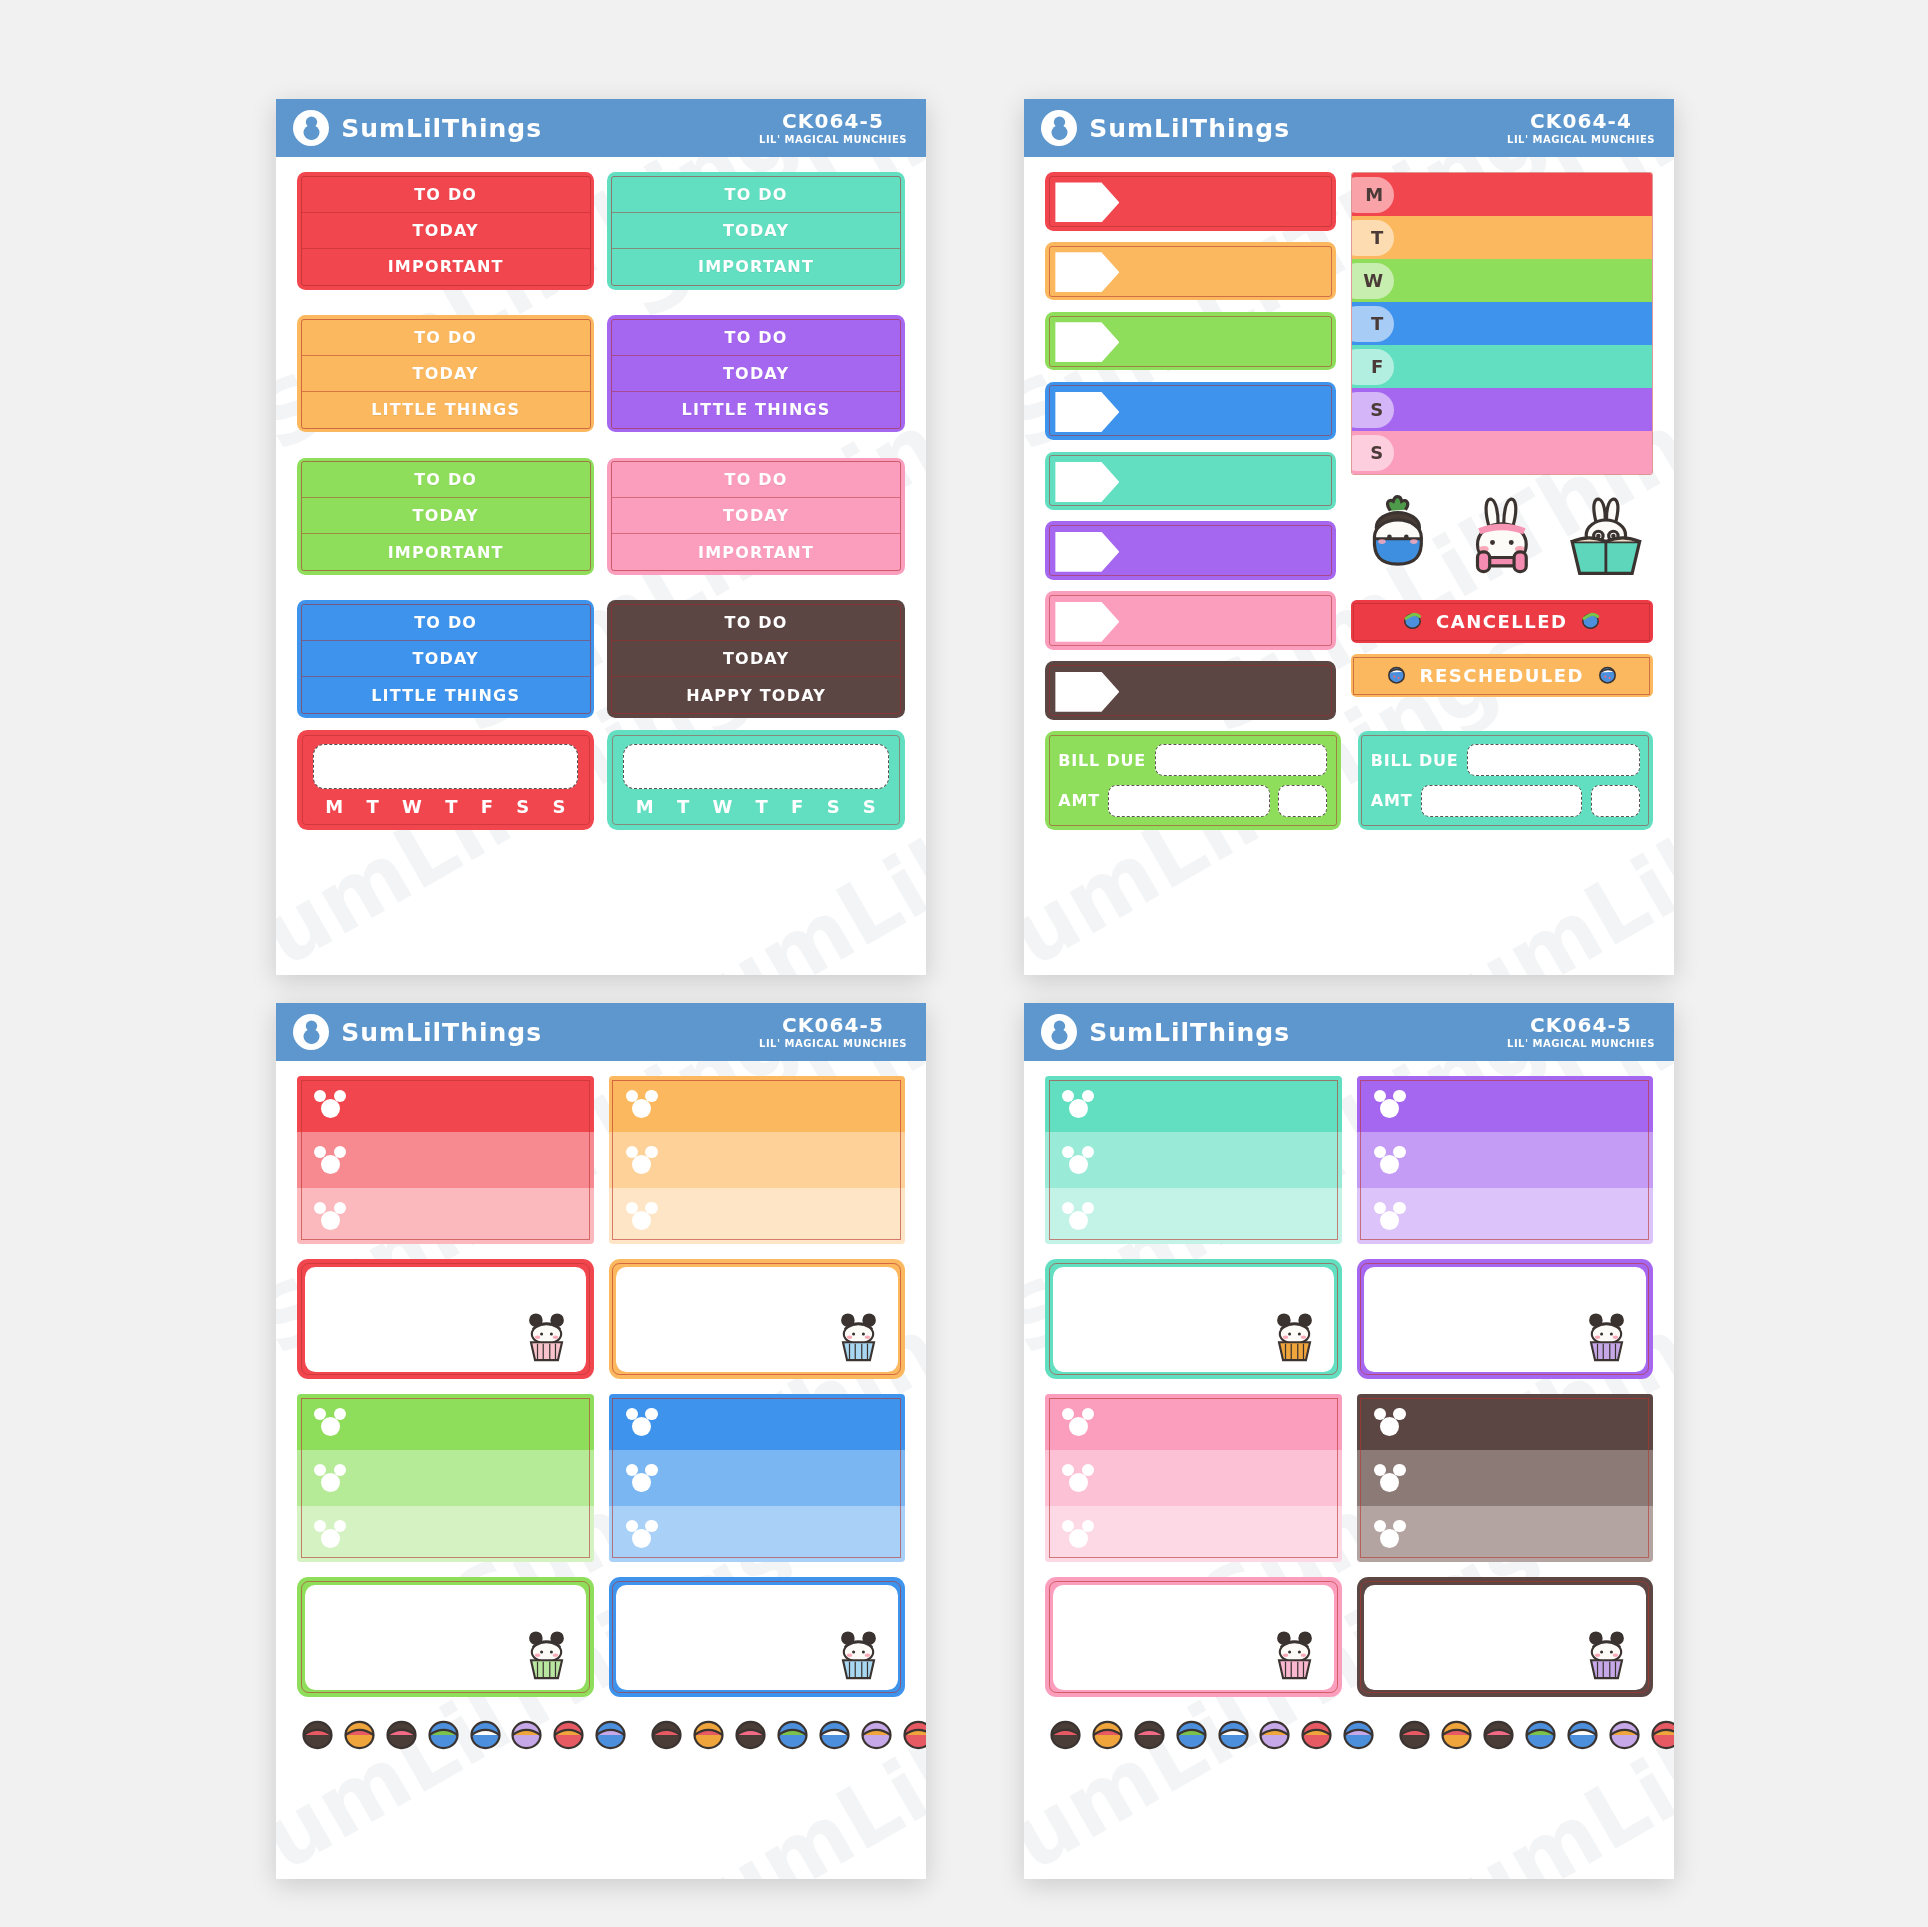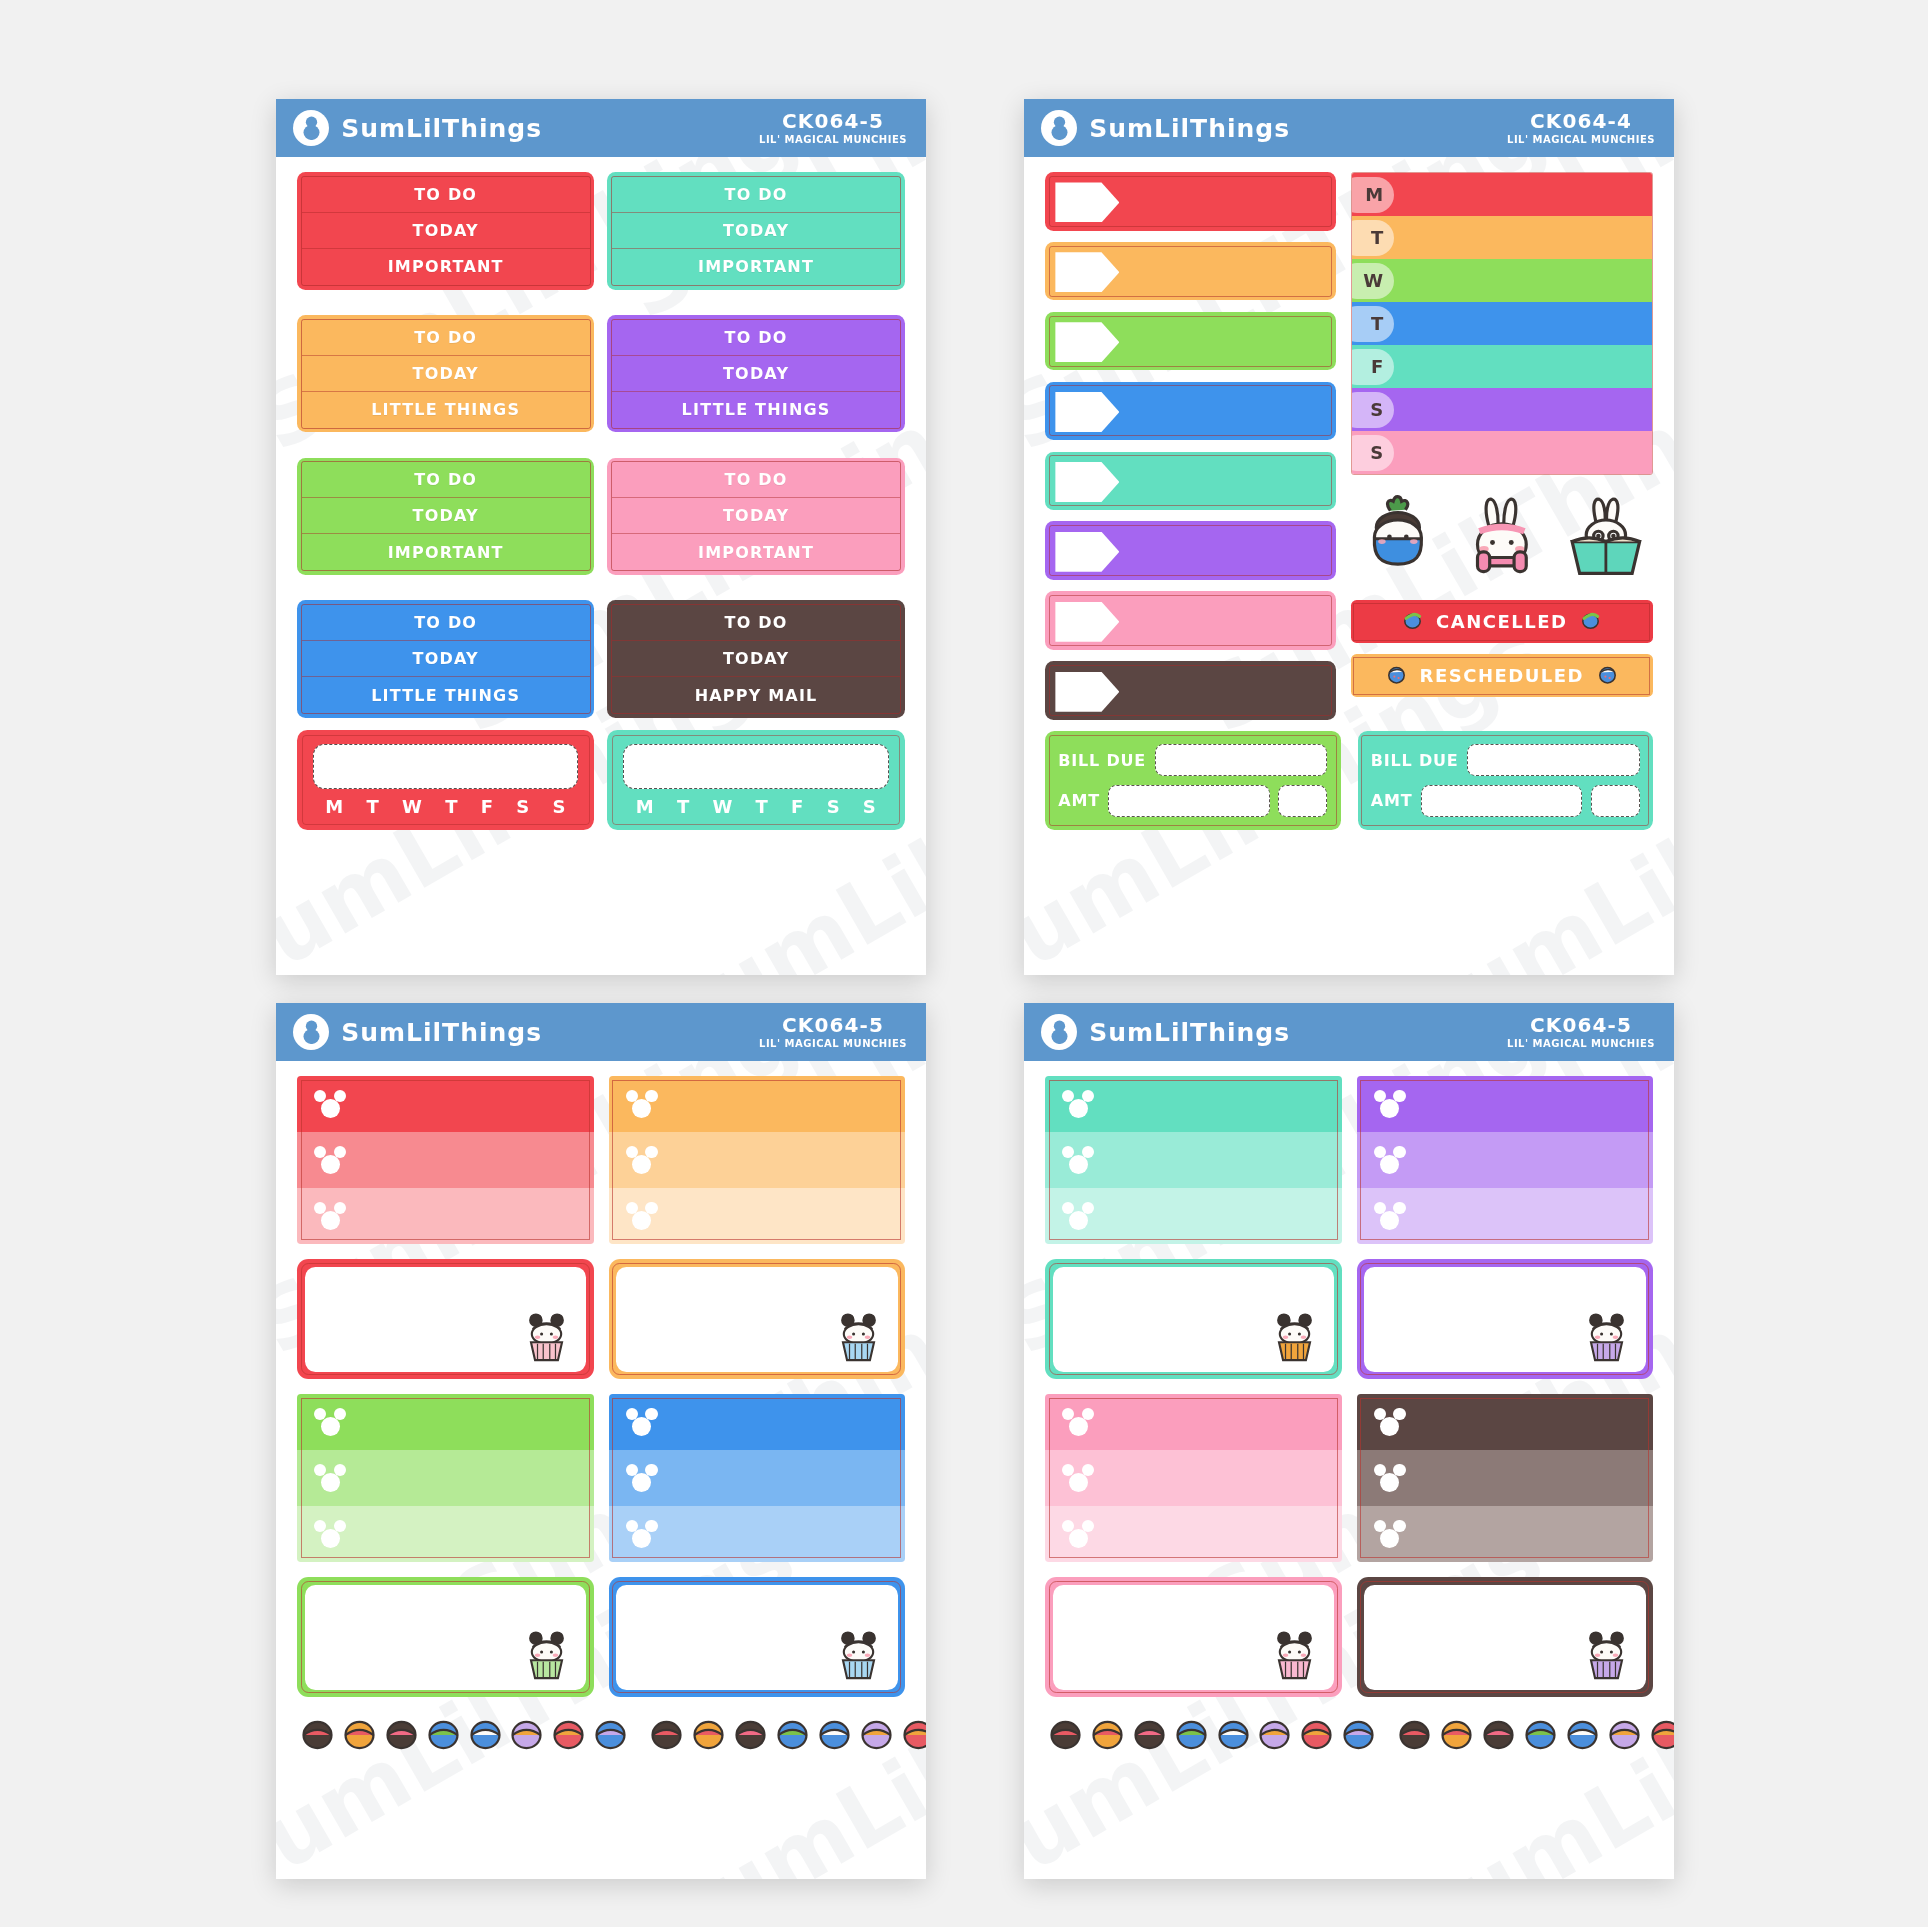--- a/index.html
+++ b/index.html
@@ -332,21 +332,21 @@
           <div class="col">
             <div class="todo" style="background: rgb(91, 70, 67);">
               <div class="inner">
                 <div class="row">
                   <span>TO DO</span>
                 </div>
                 <div class="row">
                   <span>TODAY</span>
                 </div>
                 <div class="row">
-                  <span>HAPPY MAIL</span>
+                  <span>HAPPY TODAY</span>
                 </div>
               </div>
             </div>
           </div>
         </div>
       <div class="grid2" id="s1-days">
           <div class="col">
             <div class="daybox" style="background: rgb(242, 70, 79);">
               <div class="inner">
                 <div class="write"></div>

